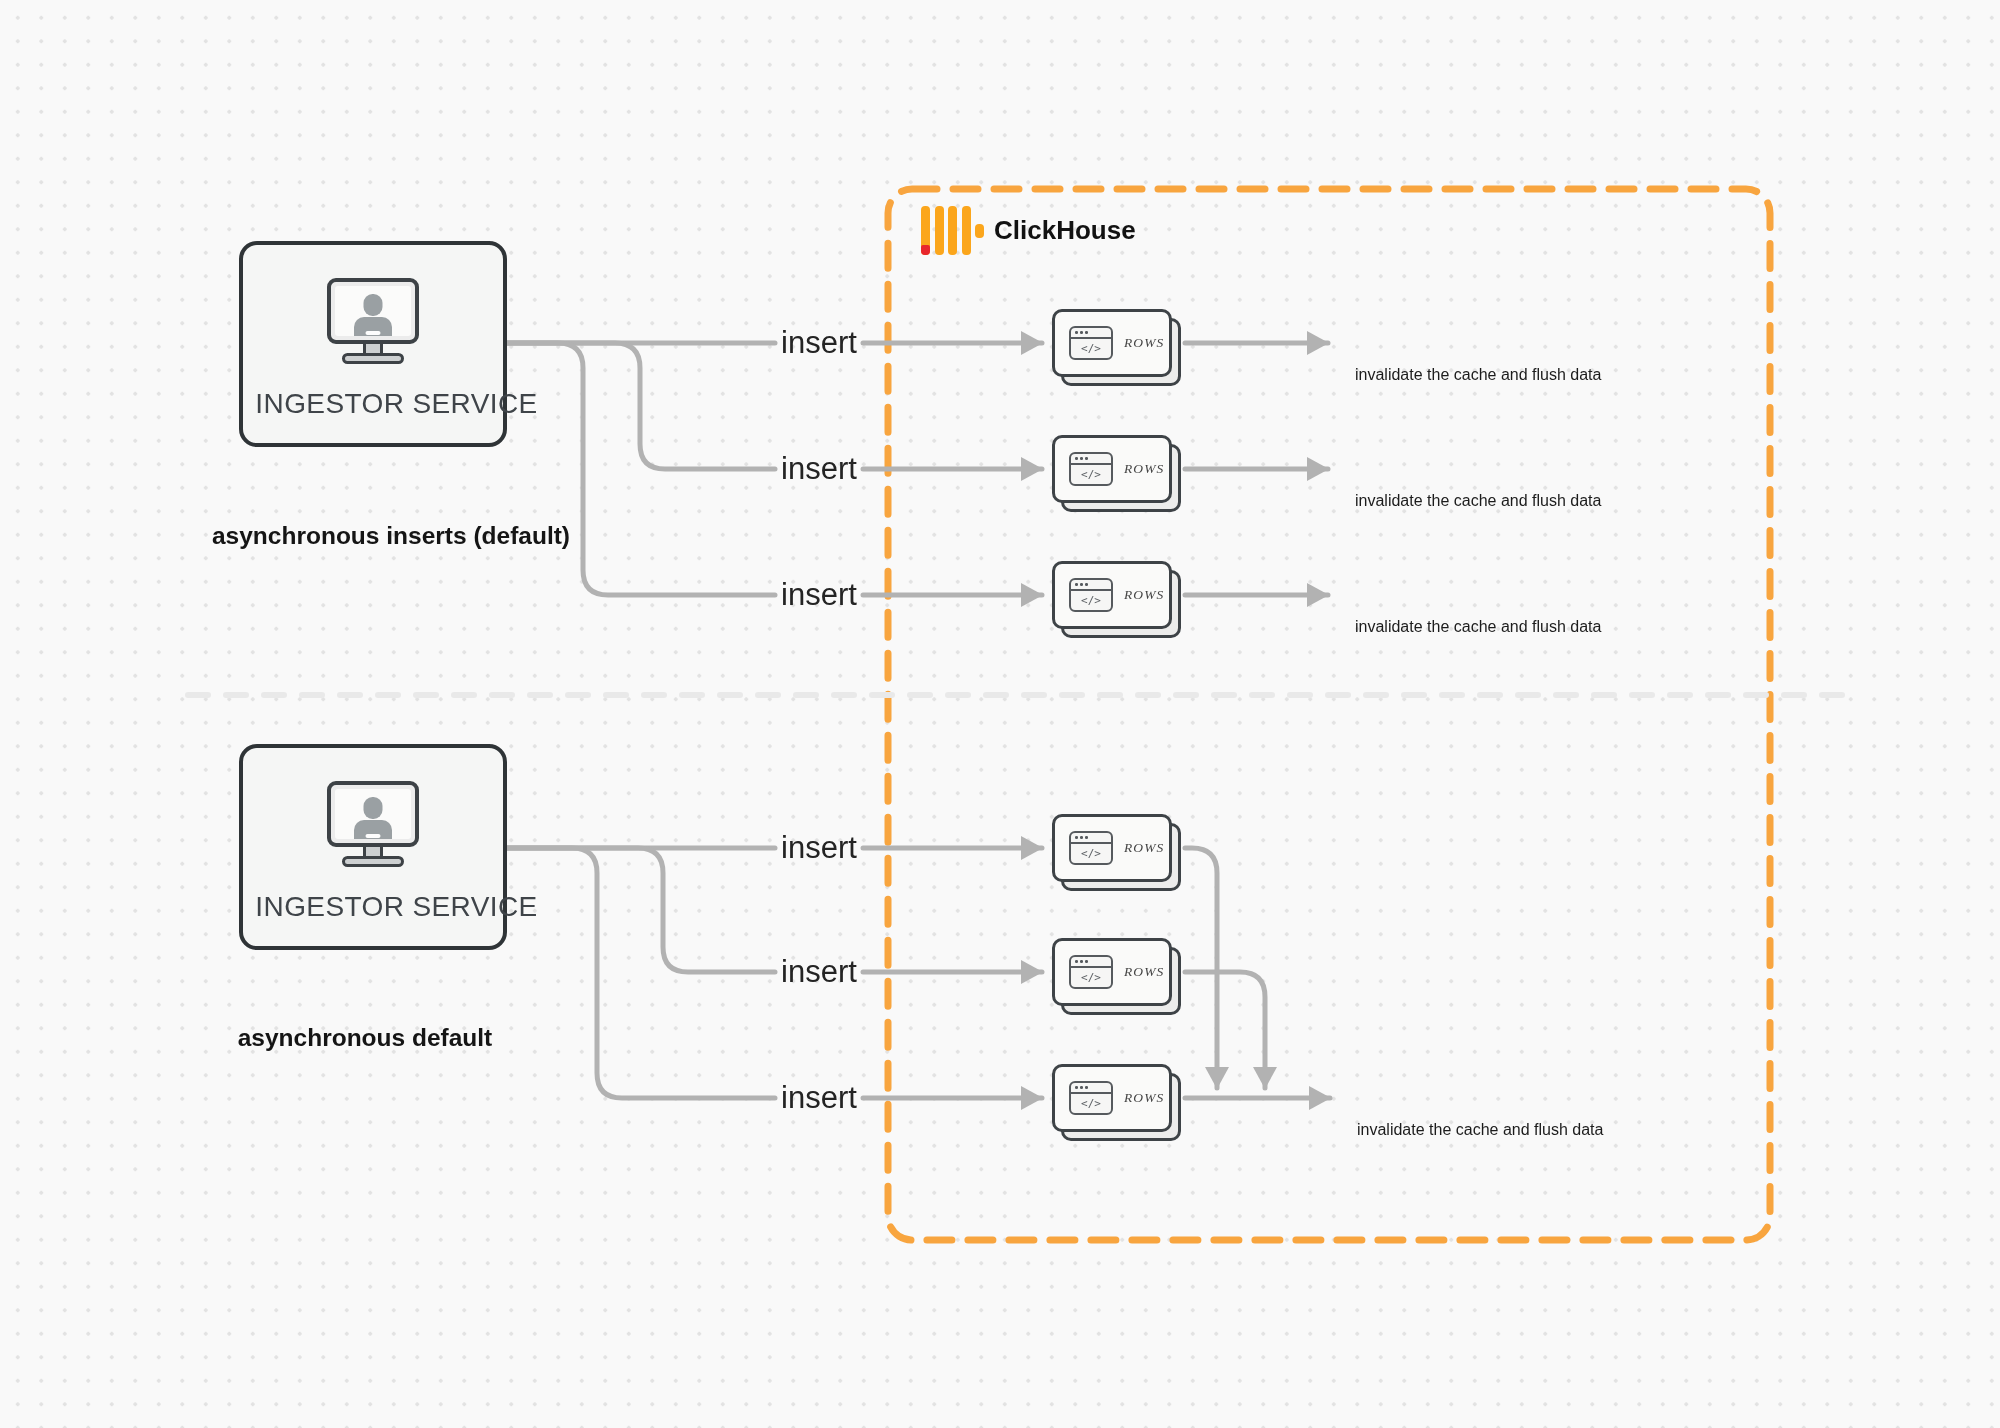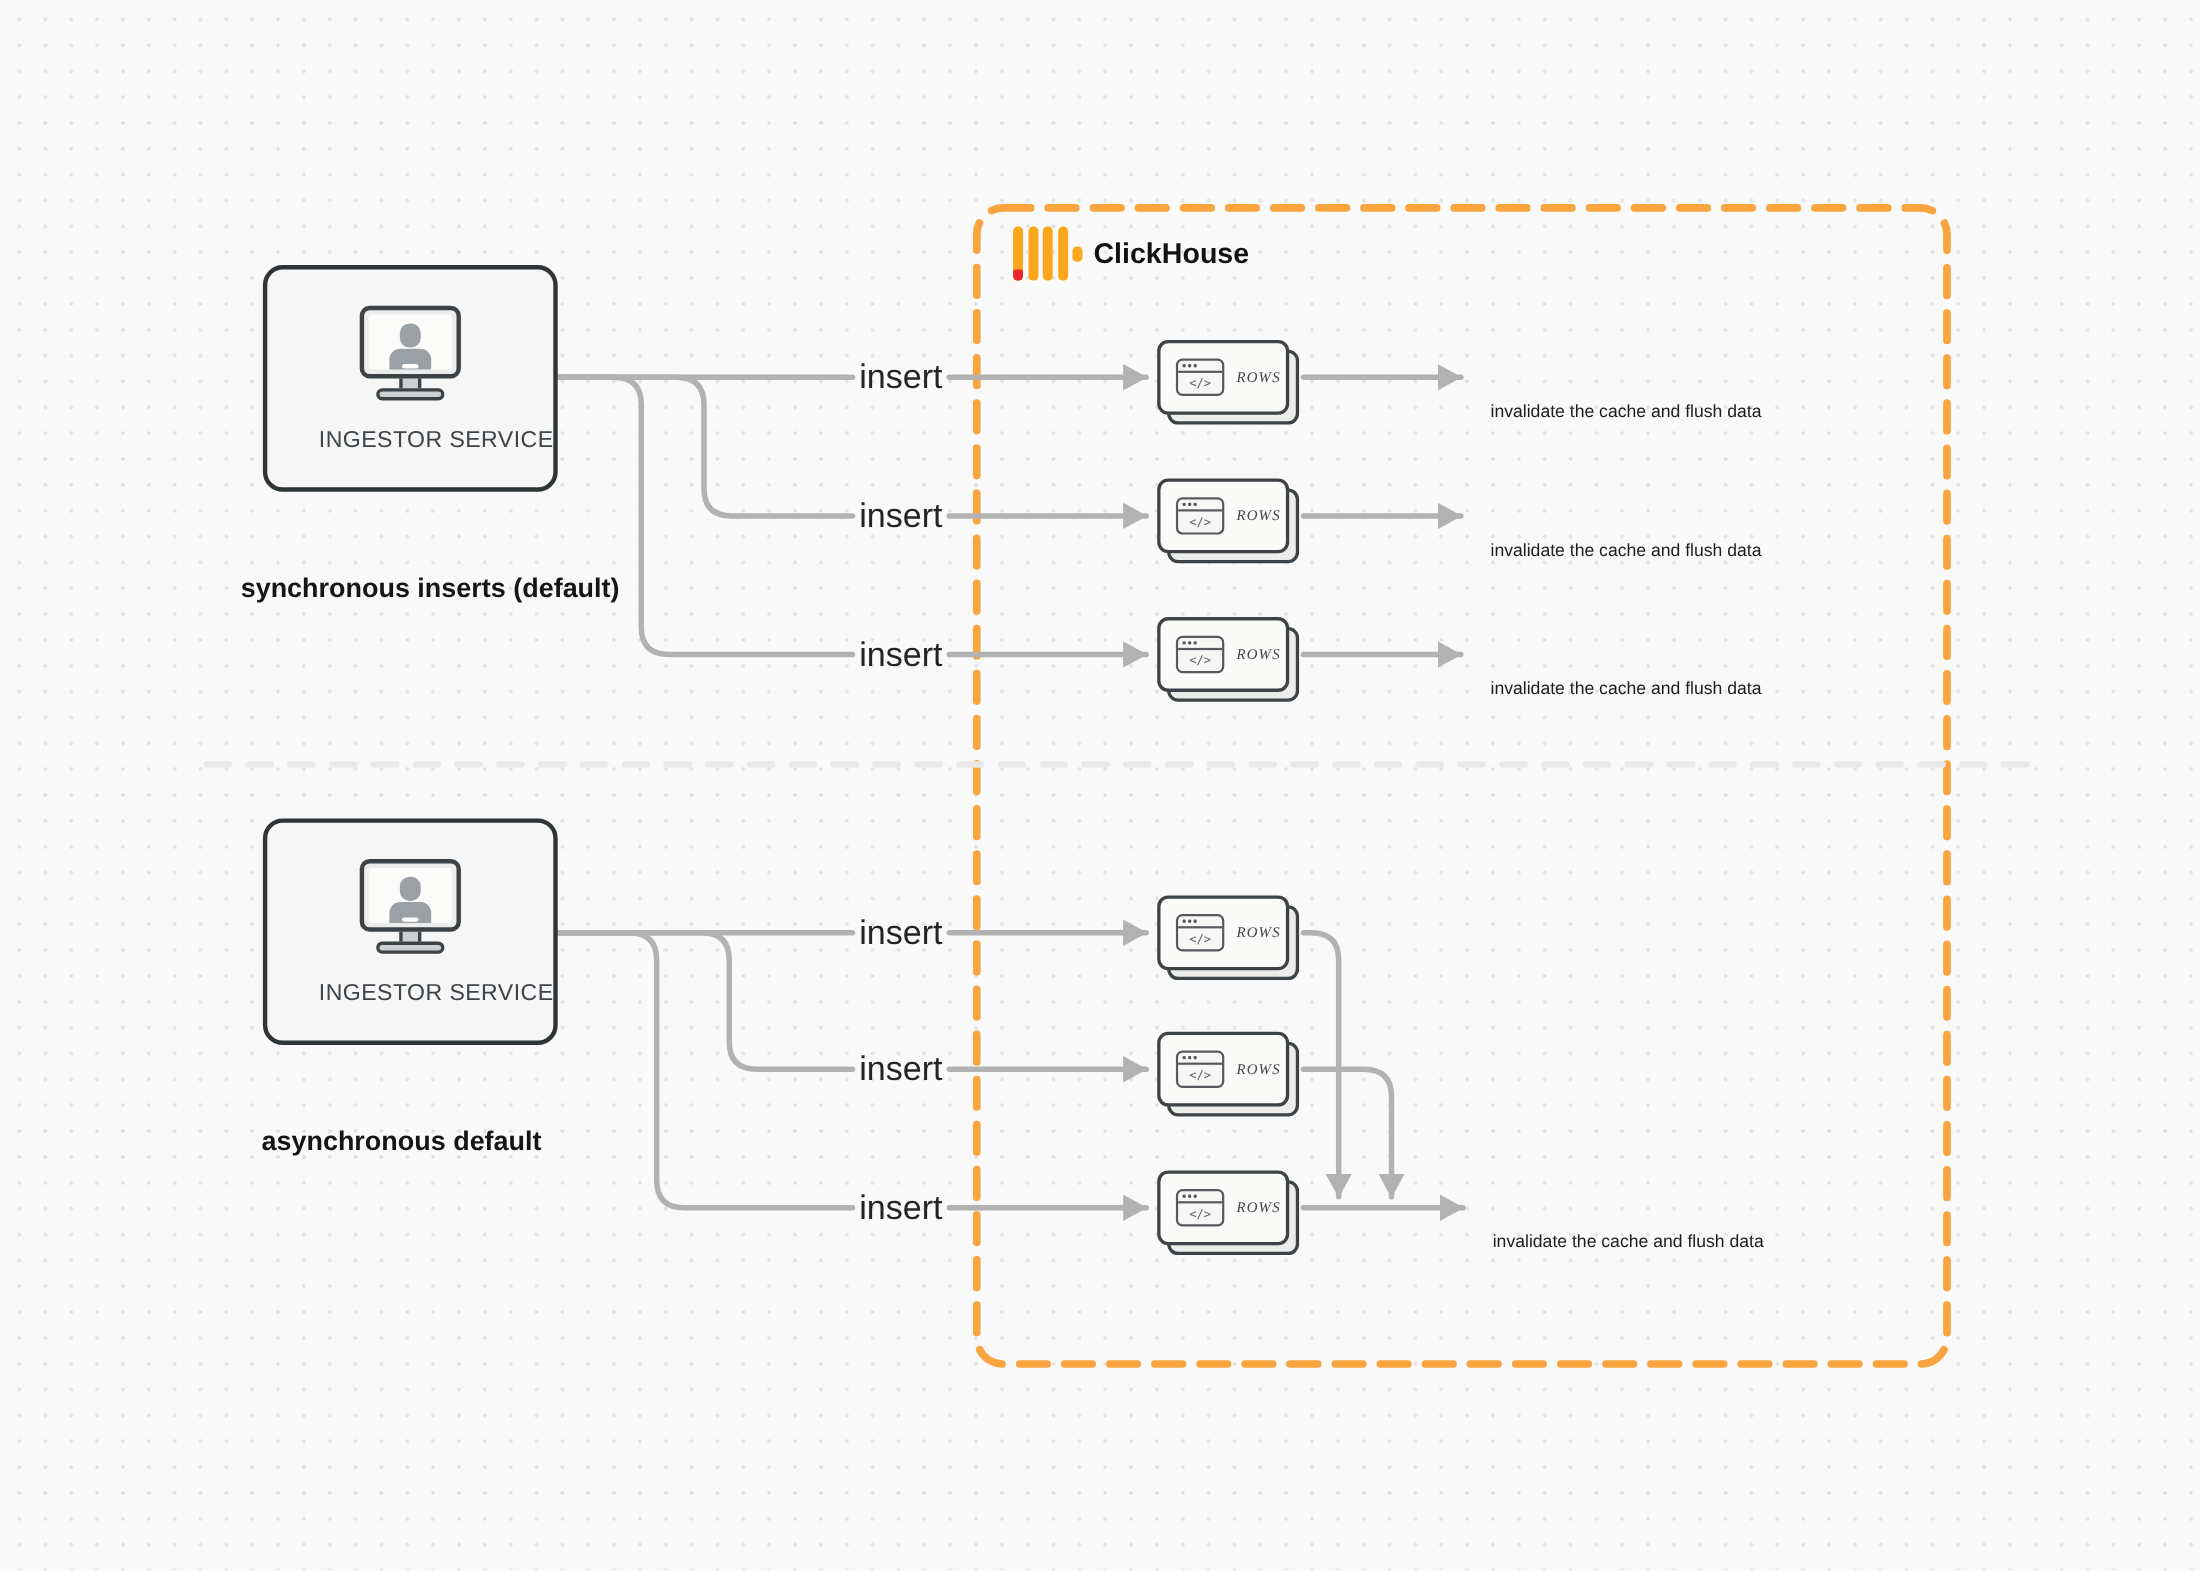--- a/index.html
+++ b/index.html
@@ -47,21 +47,21 @@
   }
   .stand-neck{
     width:20px;height:9px;background:#cdd0d1;box-sizing:border-box;
     border:3px solid #3d4246;border-top:none;border-bottom:none;
   }
   .stand-base{
     width:62px;height:11px;background:#cdd0d1;box-sizing:border-box;
     border:3px solid #3d4246;border-radius:7px;
   }
   .service-label{
-    margin-top:24px;font-size:21px;color:#3f4449;letter-spacing:.4px;white-space:nowrap;margin-left:47px;
+    margin-top:24px;font-size:28px;color:#3f4449;letter-spacing:.4px;white-space:nowrap;margin-left:47px;
   }
 
   
   .section-caption{
     position:absolute;transform:translate(-50%,-50%);
     font-size:24.5px;font-weight:700;color:#151515;white-space:nowrap;z-index:3;
   }
 
   
   .insert-label{
@@ -171,21 +171,21 @@
           <div class="p-body"></div>
           <div class="cam-pill"></div>
         </div>
       </div>
       <div class="stand-neck"></div>
       <div class="stand-base"></div>
     </div>
     <div class="service-label">INGESTOR SERVICE</div>
   </div>
 
-  <div class="section-caption" style="left:391px;top:536px">synchronous inserts (default)</div>
+  <div class="section-caption" style="left:391px;top:536px">asynchronous inserts (default)</div>
 
   <div class="insert-label" style="left:819px;top:343px">insert</div>
   <div class="insert-label" style="left:819px;top:469px">insert</div>
   <div class="insert-label" style="left:819px;top:595px">insert</div>
 
   <div class="rows-card" style="left:1052px;top:309px">
     <div class="card-shadow"></div>
     <div class="card-face">
       <div class="browser-icon">
         <div class="bi-bar">

